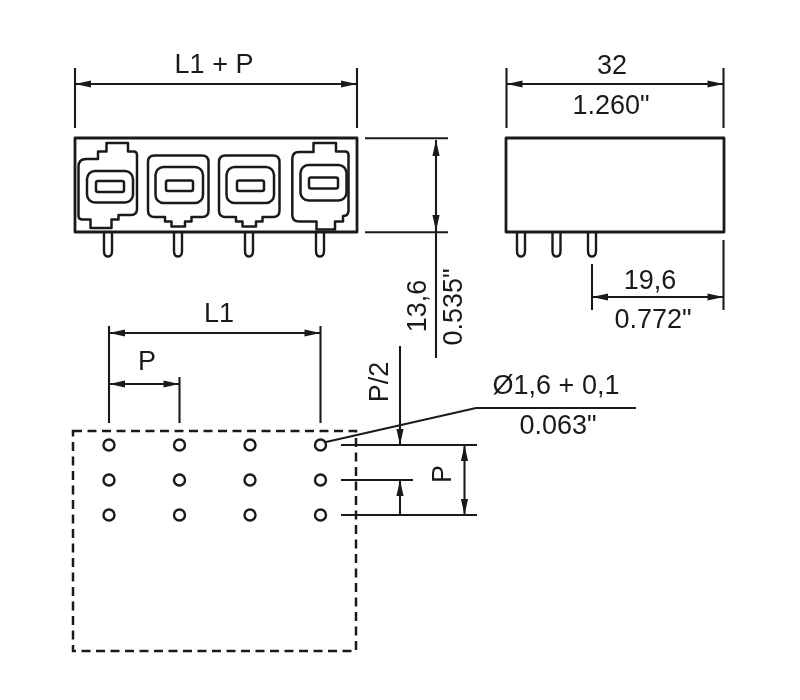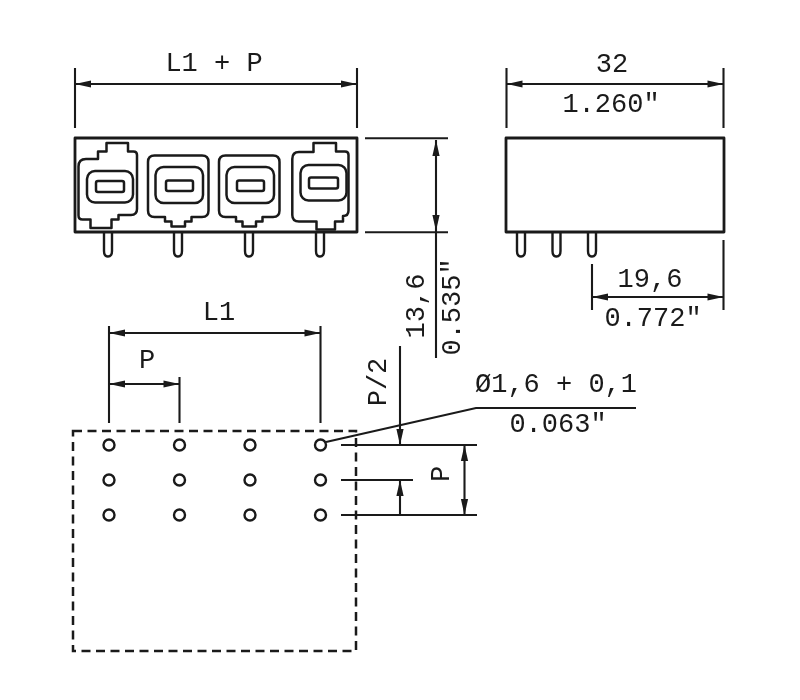--- a/index.html
+++ b/index.html
@@ -1,16 +1,16 @@
 <!DOCTYPE html>
 <html><head>
 <meta charset="utf-8">
 <style>
   html,body{margin:0;padding:0;background:#ffffff;}
-  .stage{width:800px;height:700px;background:#fff;position:relative;font-family:Liberation Mono, monospace;}
+  .stage{width:800px;height:700px;background:#fff;position:relative;font-family:Liberation Sans, sans-serif;}
   svg{display:block;}
   .obj{stroke:#1a1a1a;fill:none;stroke-width:2.8;stroke-linejoin:round;}
   .objthin{stroke:#1a1a1a;fill:none;stroke-width:2.5;stroke-linejoin:round;}
   .dim{stroke:#1a1a1a;fill:none;stroke-width:2.1;}
   .dashed{stroke:#1a1a1a;fill:none;stroke-width:2.5;stroke-dasharray:9 5.5;}
   .hole{stroke:#1a1a1a;fill:none;stroke-width:2.4;}
   .lbl{font-size:27px;fill:#1a1a1a;text-anchor:middle;}
   .arr{fill:#1a1a1a;stroke:none;}
 </style>
 </head>

